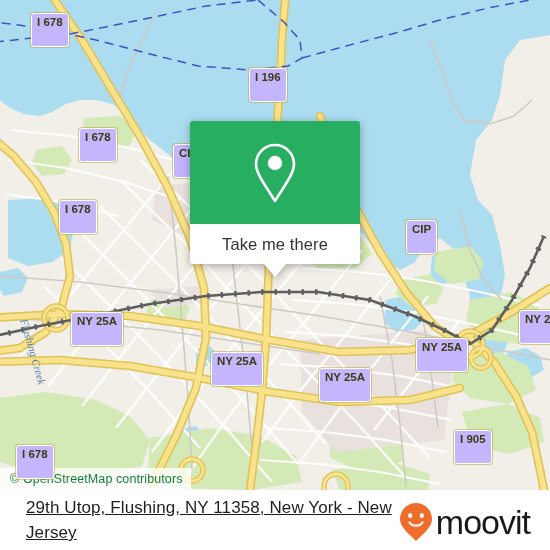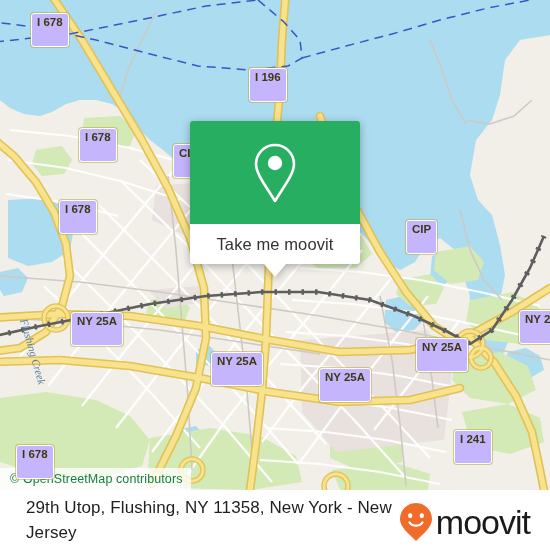--- a/index.html
+++ b/index.html
@@ -95,20 +95,21 @@
   }
   #footer-title {
     position: absolute;
     left: 26px;
     top: 5px;
     width: 370px;
     color: #1f1f1f;
     font-size: 17px;
     line-height: 25px;
     letter-spacing: .1px;
+    text-decoration: underline;
   }
   #moovit-logo {
     position: absolute;
     right: 20px;
     top: 12px;
     display: flex;
     align-items: center;
     gap: 3px;
   }
   #moovit-wordmark {
@@ -291,31 +292,31 @@
     <div class="shield" style="left:249px; top:68px;">I 196</div>
     <div class="shield" style="left:79px;  top:128px;">I 678</div>
     <div class="shield" style="left:173px; top:144px;">CIP</div>
     <div class="shield" style="left:59px;  top:200px;">I 678</div>
     <div class="shield" style="left:406px; top:220px;">CIP</div>
     <div class="shield" style="left:71px;  top:312px;">NY 25A</div>
     <div class="shield" style="left:519px; top:310px;">NY 25</div>
     <div class="shield" style="left:211px; top:352px;">NY 25A</div>
     <div class="shield" style="left:416px; top:338px;">NY 25A</div>
     <div class="shield" style="left:319px; top:368px;">NY 25A</div>
-    <div class="shield" style="left:454px; top:430px;">I 241</div>
+    <div class="shield" style="left:454px; top:430px;">I 905</div>
     <div class="shield" style="left:16px;  top:445px;">I 678</div>
 
     <div id="callout">
       <div id="callout-top">
         <svg width="50" height="64" viewBox="0 0 50 64">
           <path d="M25 4 C14.5 4 6 12.5 6 23 C6 33 16 45 25 60 C34 45 44 33 44 23 C44 12.5 35.5 4 25 4 Z" fill="none" stroke="#ffffff" stroke-width="2.6" stroke-linejoin="round"></path>
           <circle cx="25" cy="22" r="7.2" fill="#ffffff"></circle>
         </svg>
       </div>
-      <div id="callout-bottom">Take me moovit</div>
+      <div id="callout-bottom">Take me there</div>
       <div id="callout-tail"></div>
     </div>
 
     <div id="osm-attrib">© OpenStreetMap contributors</div>
   </div>
 
   <div id="footer">
     <div id="footer-title">29th Utop, Flushing, NY 11358, New York - New Jersey</div>
 
     <div id="moovit-logo">

